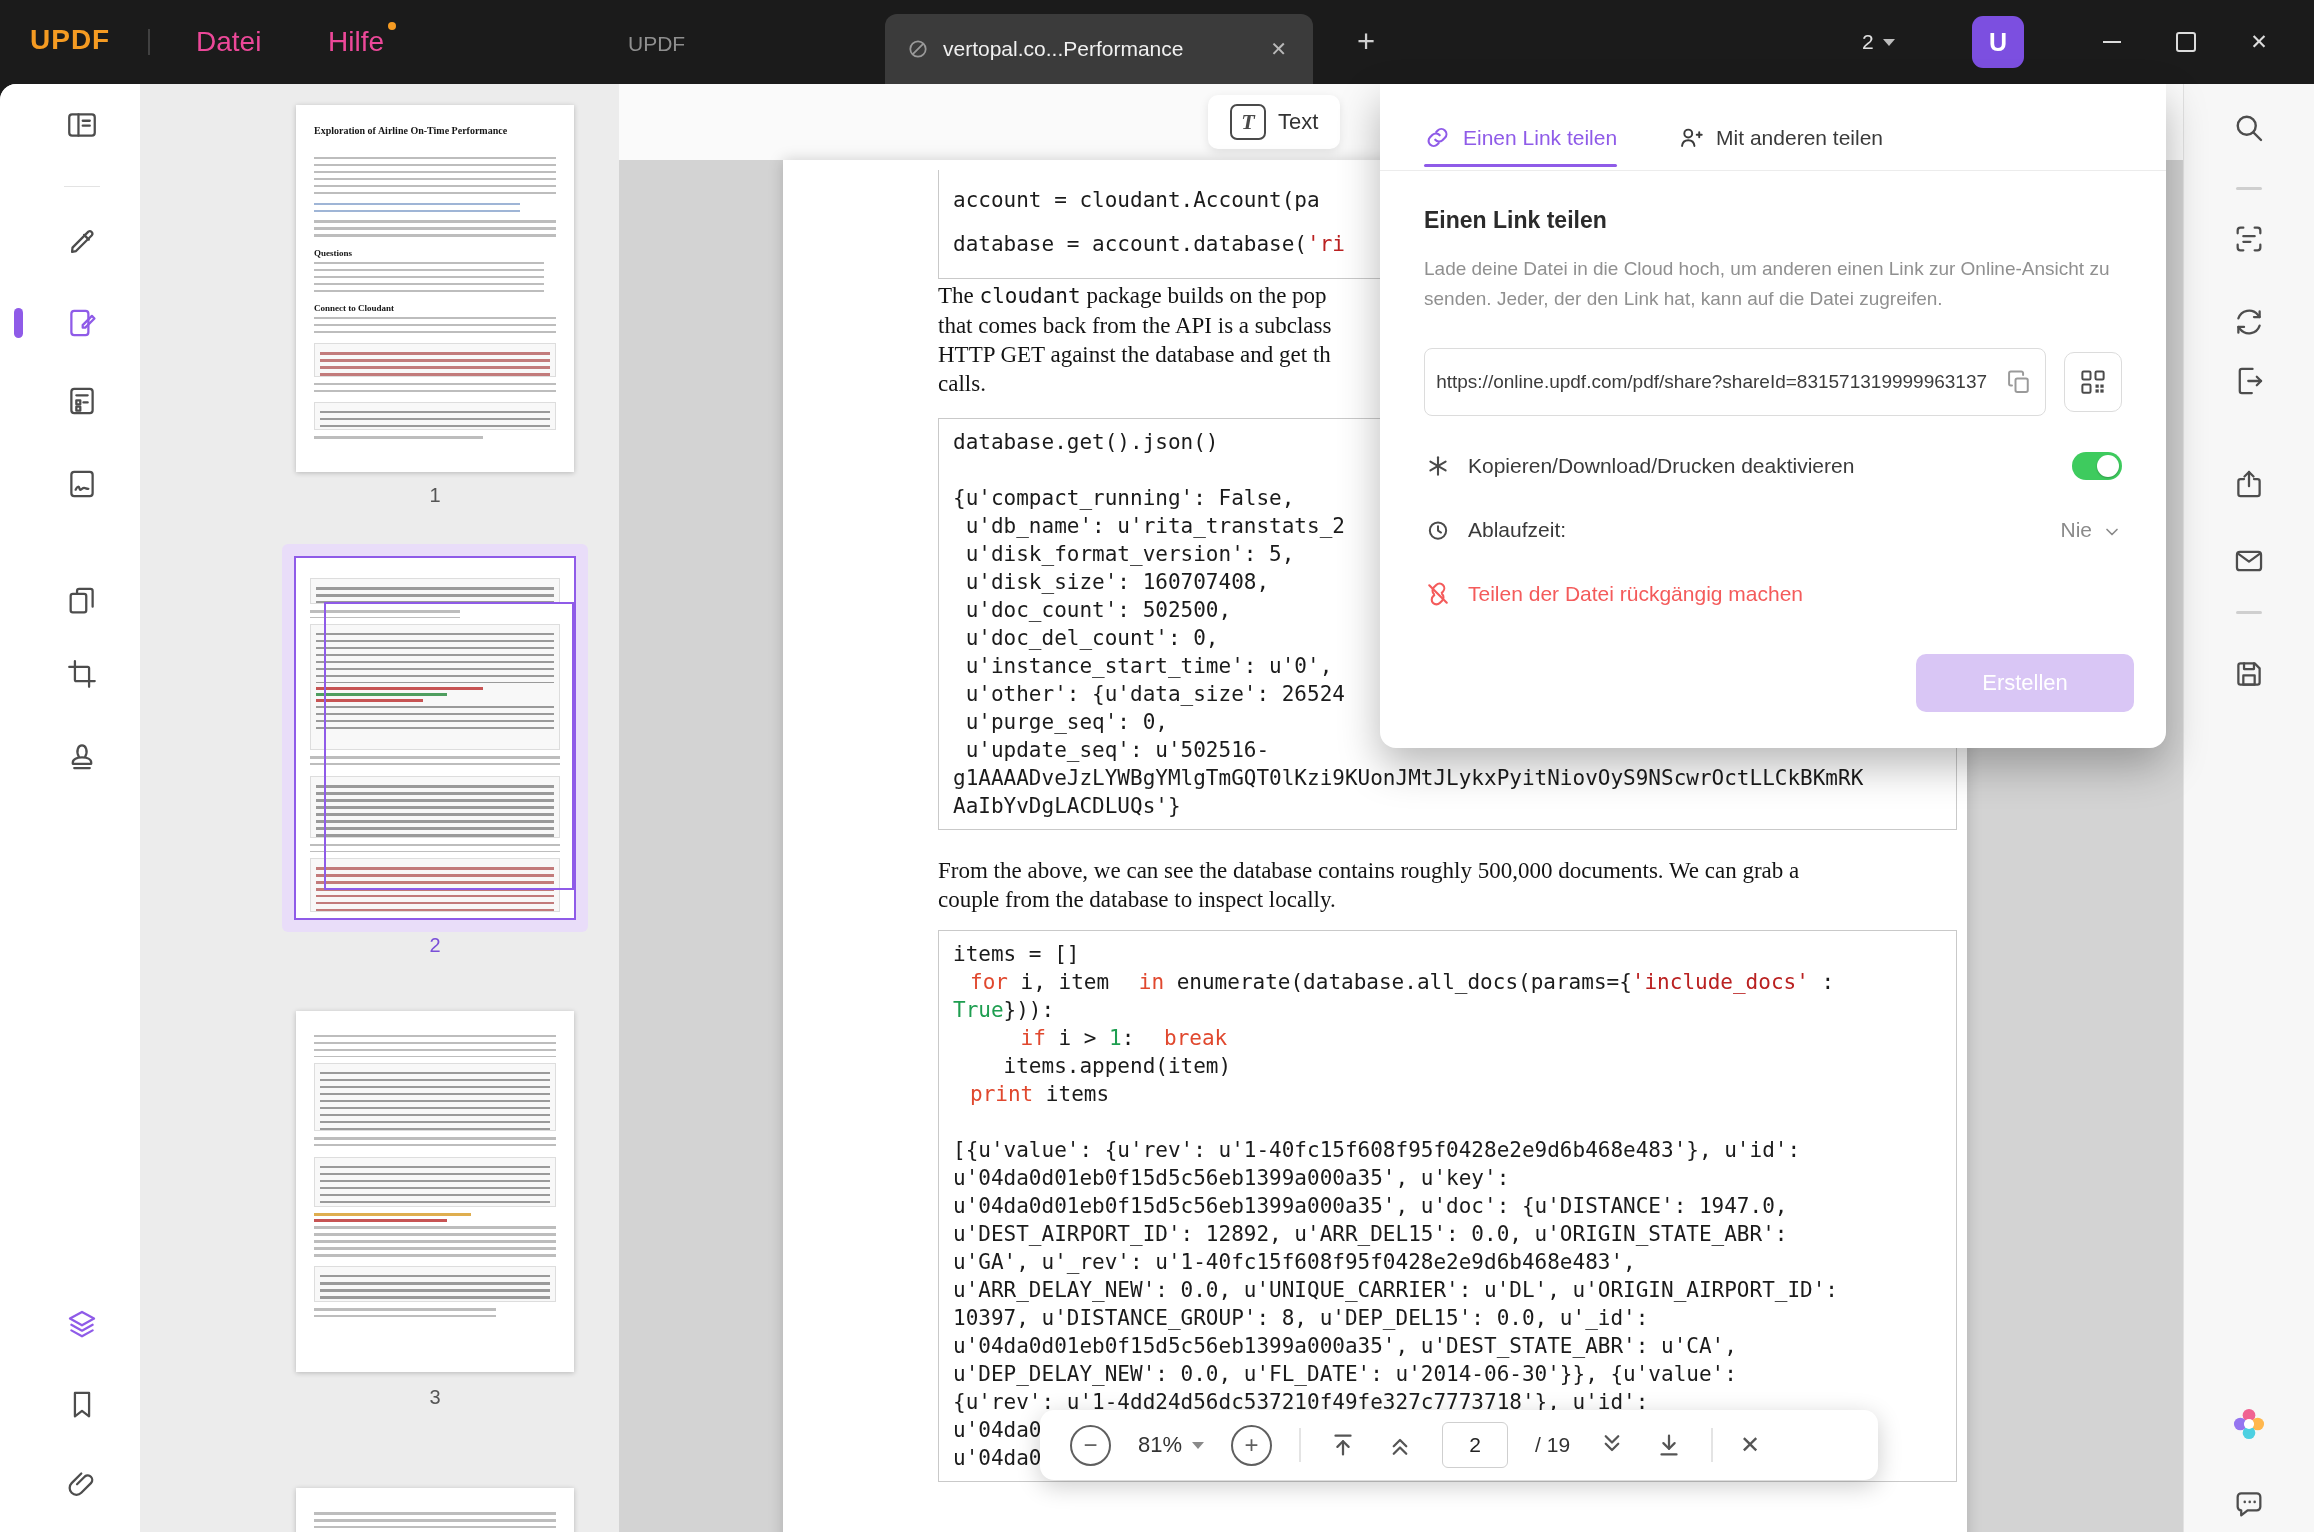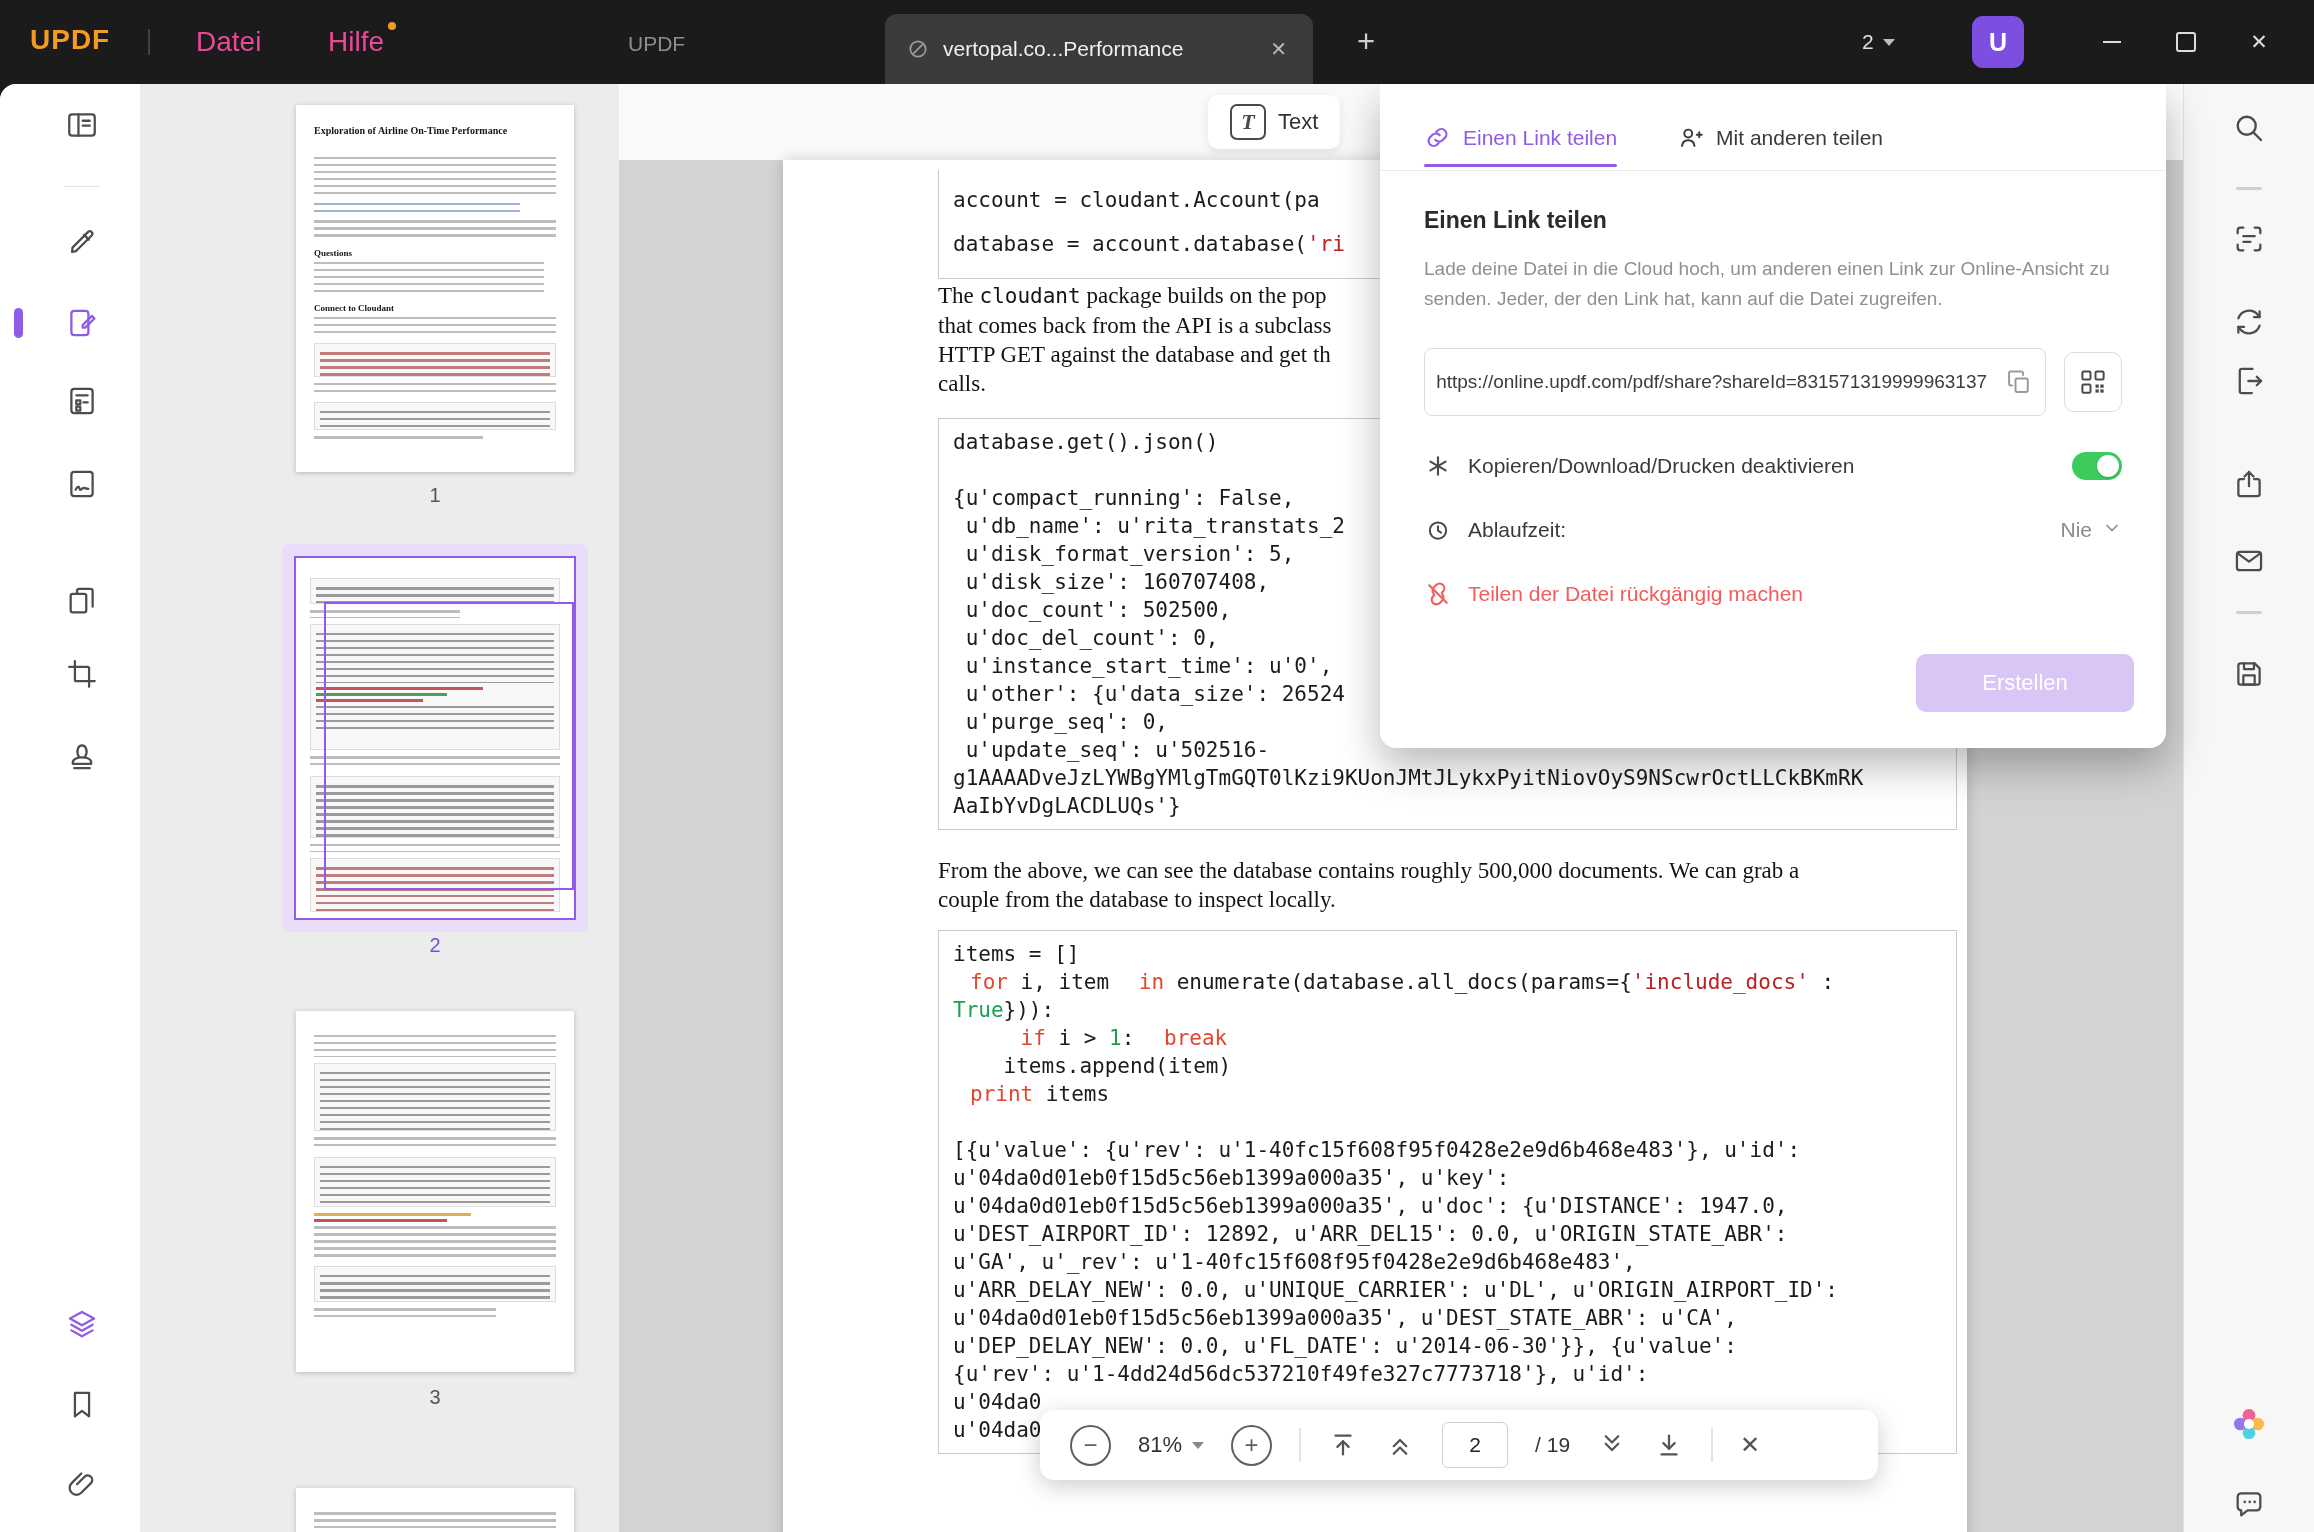--- a/index.html
+++ b/index.html
@@ -102,21 +102,21 @@
   .sd-divider{height:1px;background:#ececec;margin-top:19px;}
   .sd-body{position:relative;padding:36px 44px 0;}
   .sd-heading{font-size:23px;font-weight:bold;color:#2b2b2b;}
   .sd-desc{margin-top:20px;font-size:19px;line-height:30px;color:#909090;max-width:700px;}
   .sd-linkrow{margin-top:34px;display:flex;gap:18px;align-items:center;}
   .sd-linkbox{position:relative;width:645px;height:68px;border:1px solid #dcdcdc;border-radius:8px;overflow:hidden;box-sizing:border-box;}
   .sd-linktext{position:absolute;right:58px;top:50%;transform:translateY(-50%);white-space:nowrap;font-size:19px;color:#3c3c3c;}
   .sd-copy{position:absolute;right:12px;top:50%;transform:translateY(-50%);display:grid;place-items:center;}
   .sd-qr{width:60px;height:60px;border:1px solid #dcdcdc;border-radius:10px;display:grid;place-items:center;box-sizing:border-box;}
   .sd-row{display:flex;align-items:center;gap:16px;margin-top:36px;font-size:21px;color:#3a3a3a;}
-  .sd-row .right{margin-left:auto;display:flex;align-items:flex-start;gap:10px;color:#8a8a8a;}
+  .sd-row .right{margin-left:auto;display:flex;align-items:flex-end;gap:10px;color:#8a8a8a;}
   .toggle{margin-left:auto;width:50px;height:28px;border-radius:14px;background:#3ECB5E;position:relative;}
   .toggle .knob{position:absolute;top:3px;right:3px;width:22px;height:22px;border-radius:50%;background:#fff;box-shadow:0 1px 2px rgba(0,0,0,.25);}
   .sd-row.danger{color:#F45B5B;}
   .sd-create{position:absolute;right:32px;bottom:36px;width:218px;height:58px;border-radius:10px;background:#d9c6f5;color:#fff;
              font-size:22px;display:grid;place-items:center;}
 
   
   .zoom-toolbar{position:absolute;left:1040px;top:1410px;width:838px;height:70px;background:#fff;border-radius:14px;
                 box-shadow:0 6px 24px rgba(0,0,0,.20);display:flex;align-items:center;gap:27px;padding:0 30px;box-sizing:border-box;}
   .zt-circle{width:37px;height:37px;border:2px solid #5f5f5f;border-radius:50%;display:grid;place-items:center;
@@ -375,20 +375,21 @@
             <div class="cl"><span>    </span><span class="tok-kw">if</span><span> i &gt; </span><span class="tok-num">1</span><span>: </span><span class="tok-kw">break</span></div>
             <div class="cl"><span>    items.append(item)</span></div>
             <div class="cl"><span class="tok-kw">print</span><span> items</span></div>
             <div class="cl">&nbsp;</div>
             <div class="cl"><span>[{u'value': {u'rev': u'1-40fc15f608f95f0428e2e9d6b468e483'}, u'id':</span></div>
             <div class="cl"><span>u'04da0d01eb0f15d5c56eb1399a000a35', u'key':</span></div>
             <div class="cl"><span>u'04da0d01eb0f15d5c56eb1399a000a35', u'doc': {u'DISTANCE': 1947.0,</span></div>
             <div class="cl"><span>u'DEST_AIRPORT_ID': 12892, u'ARR_DEL15': 0.0, u'ORIGIN_STATE_ABR':</span></div>
             <div class="cl"><span>u'GA', u'_rev': u'1-40fc15f608f95f0428e2e9d6b468e483',</span></div>
             <div class="cl"><span>u'ARR_DELAY_NEW': 0.0, u'UNIQUE_CARRIER': u'DL', u'ORIGIN_AIRPORT_ID':</span></div>
+            <div class="cl"><span>10397, u'DISTANCE_GROUP': 8, u'DEP_DEL15': 0.0, u'_id':</span></div>
             <div class="cl"><span>u'04da0d01eb0f15d5c56eb1399a000a35', u'DEST_STATE_ABR': u'CA',</span></div>
             <div class="cl"><span>u'DEP_DELAY_NEW': 0.0, u'FL_DATE': u'2014-06-30'}}, {u'value':</span></div>
             <div class="cl"><span>{u'rev': u'1-4dd24d56dc537210f49fe327c7773718'}, u'id':</span></div>
             <div class="cl"><span>u'04da0</span></div>
             <div class="cl"><span>u'04da0</span></div>
           </div>
       </div>
     </section>
 
     <aside class="toolbar-right">

